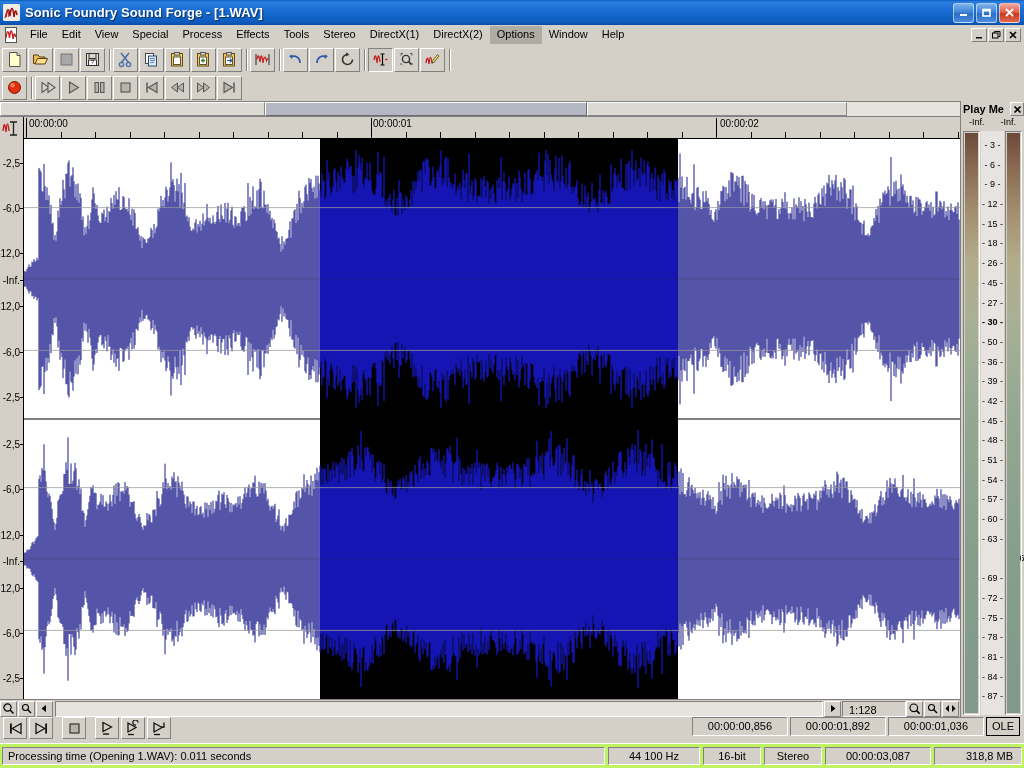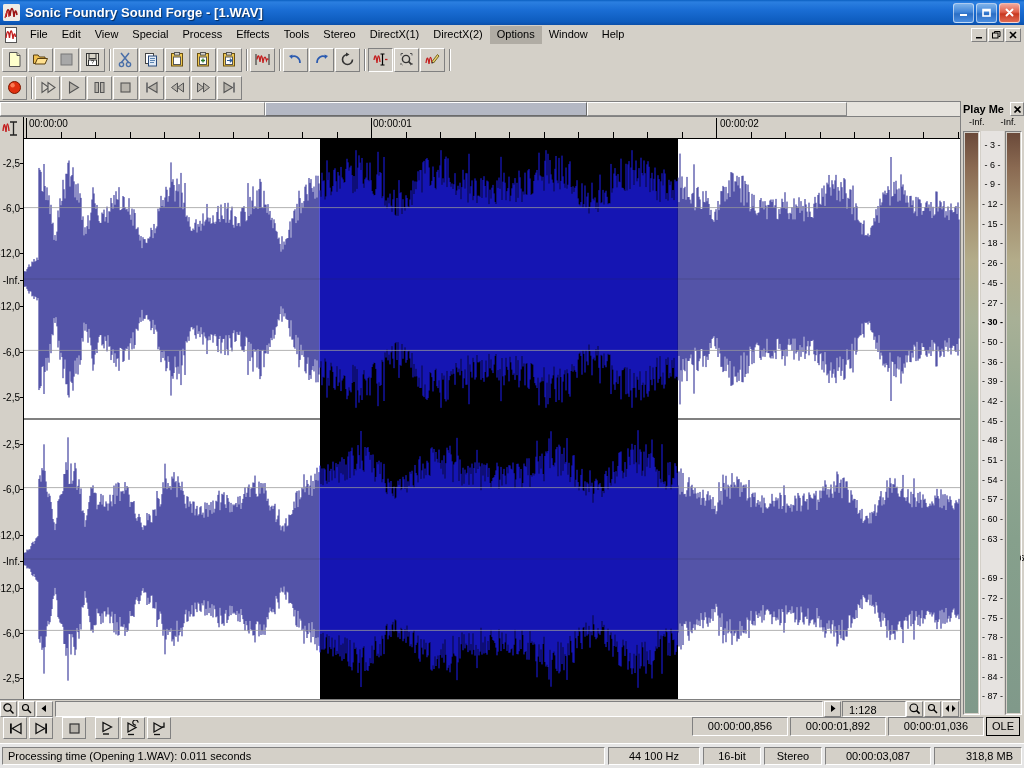--- a/index.html
+++ b/index.html
@@ -142,21 +142,21 @@
         border-right:1px solid #808080; border-bottom:1px solid #808080; background:#d4d0c8; }
   .pb-gap { width:7px; }
   .timefields { margin-left:auto; display:flex; align-items:center; gap:2px; padding-right:4px; }
   .tfield { height:19px; min-width:96px; text-align:center; font-size:11px; line-height:17px;
             background:#d4d0c8; padding:0 4px;
             border-top:1px solid #808080; border-left:1px solid #808080;
             border-right:1px solid #fff; border-bottom:1px solid #fff; }
   .olebtn { height:19px; padding:0 5px; font-size:11px; line-height:17px; background:#d4d0c8;
             border:1px solid #000; }
 
-  .statusbar { height:22px; flex:0 0 22px; display:flex; align-items:center; background:#e5e5e5;
+  .statusbar { height:22px; flex:0 0 22px; display:flex; align-items:center; background:#bef264;
                border-top:1px solid #fff; padding:12px 2px; }
   .sfield { height:18px; display:flex; align-items:center; justify-content:center; font-size:11px;
             padding:0 8px; background:#d4d0c8;
             border-top:1px solid #808080; border-left:1px solid #808080;
             border-right:1px solid #fff; border-bottom:1px solid #fff; }
   .sfield.grow { flex:1 1 auto; justify-content:flex-start; padding-left:5px; }
   .sgap { width:3px; }
 </style>
 </head>
 <body>

